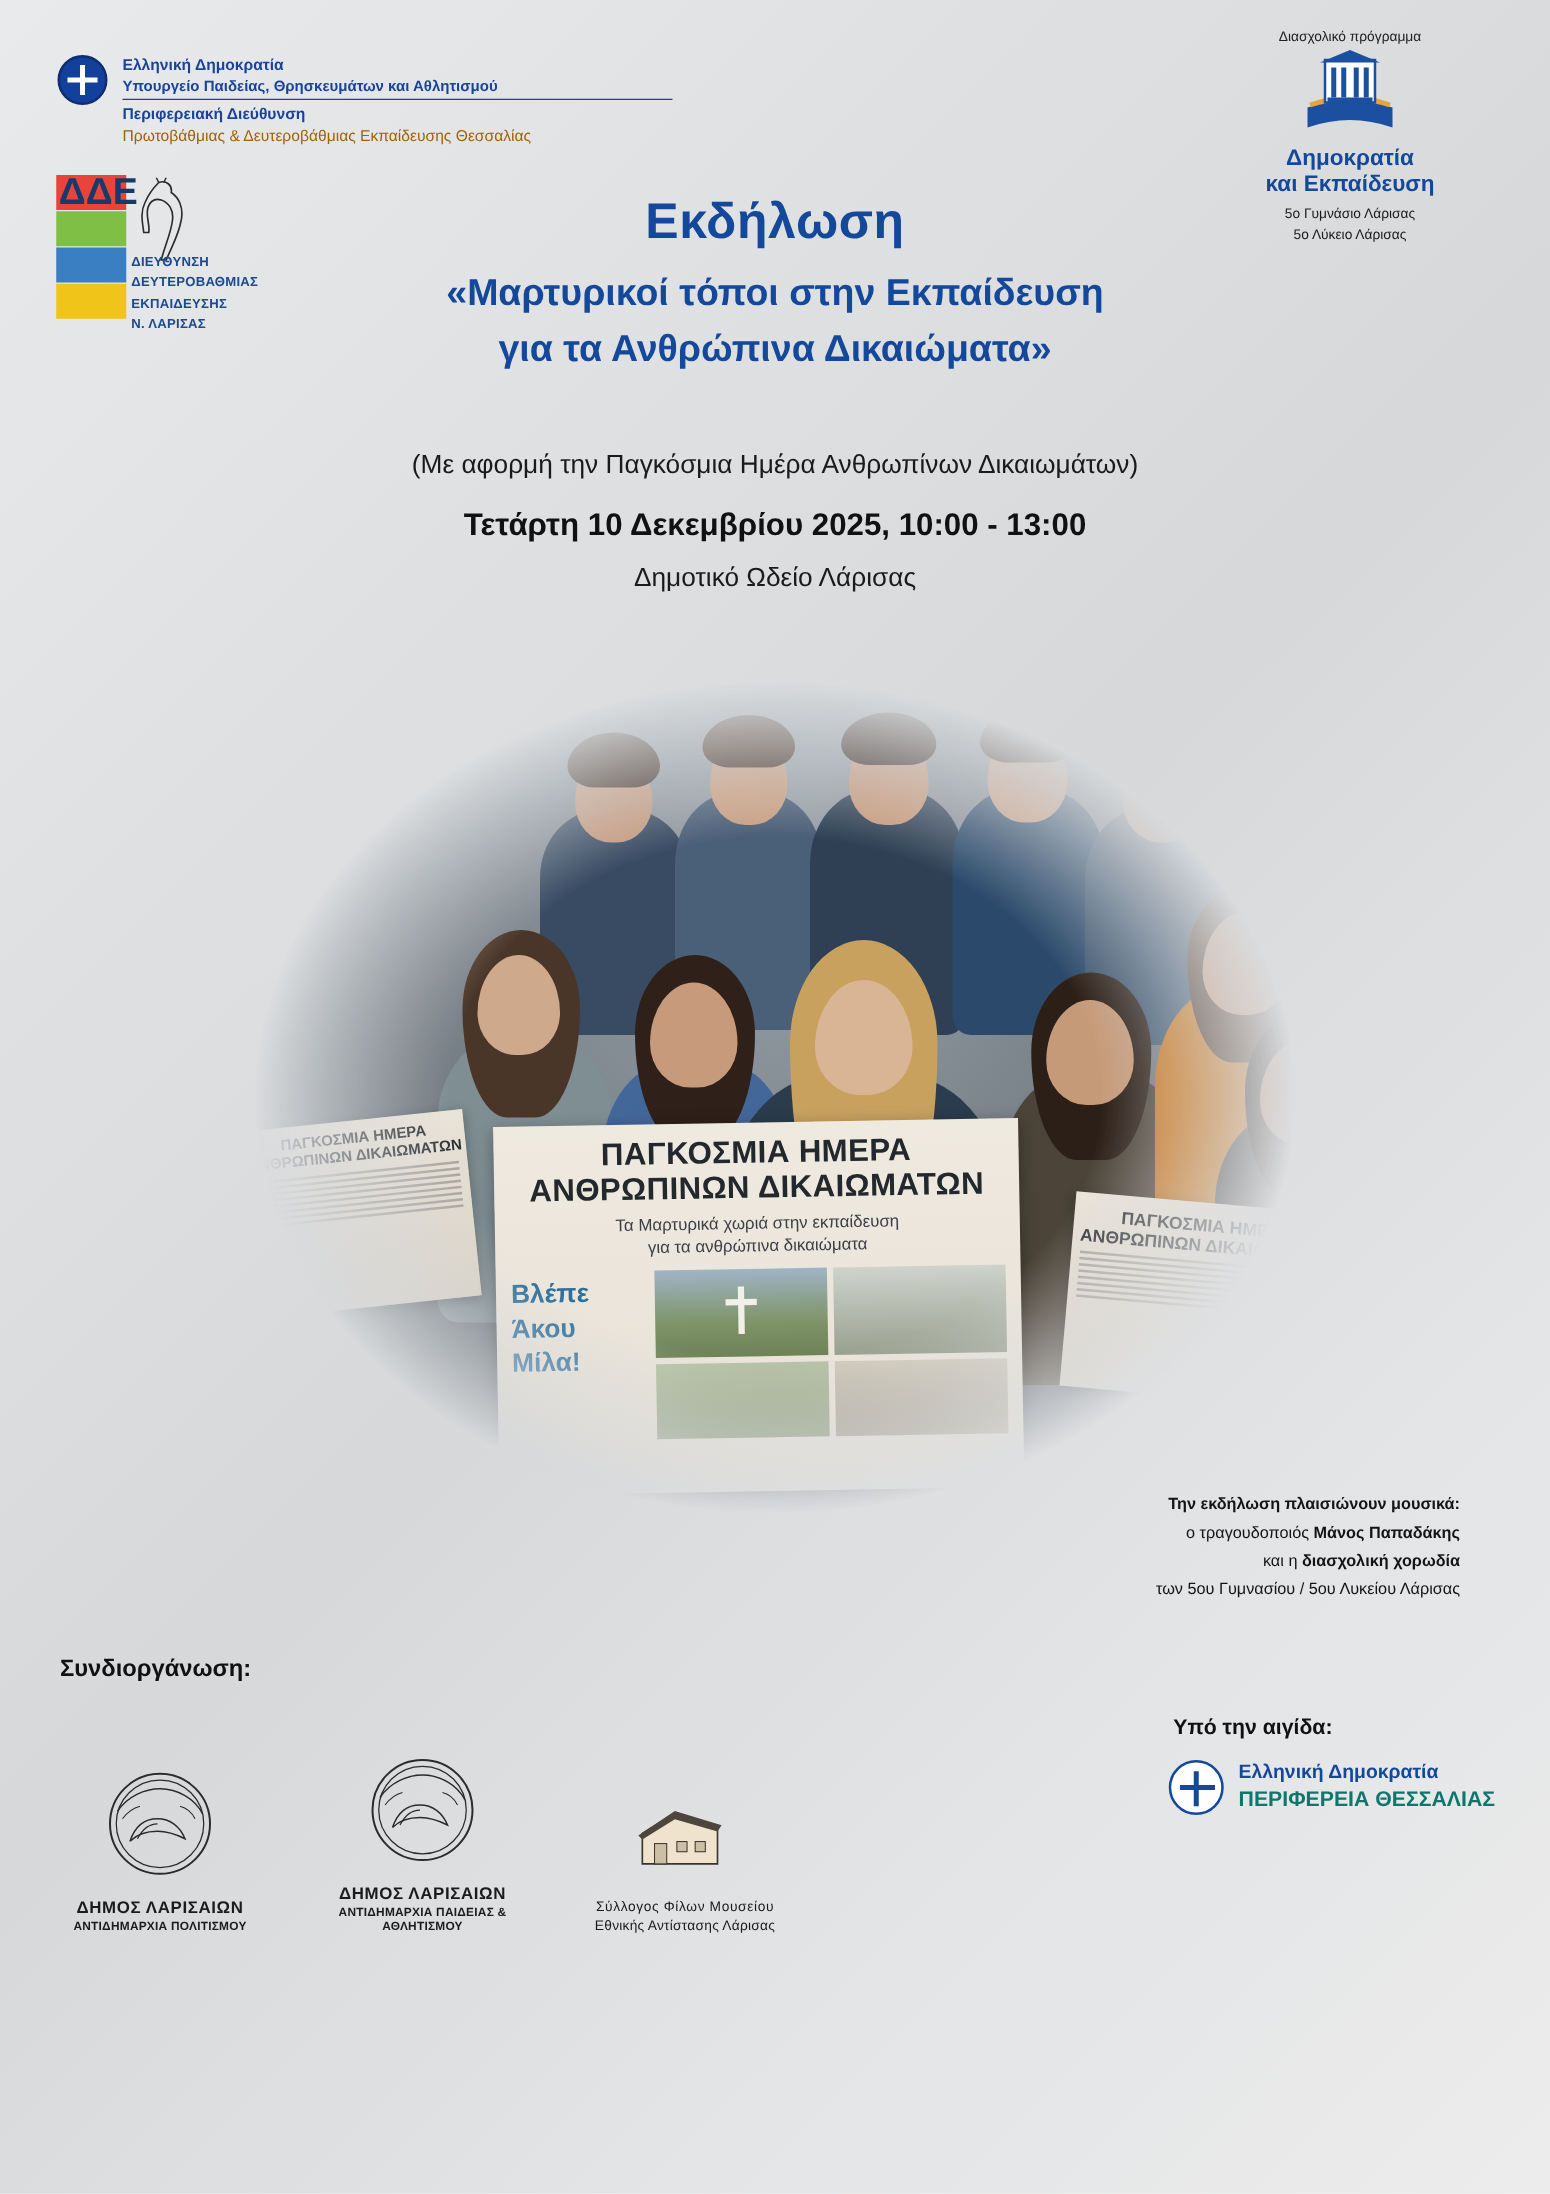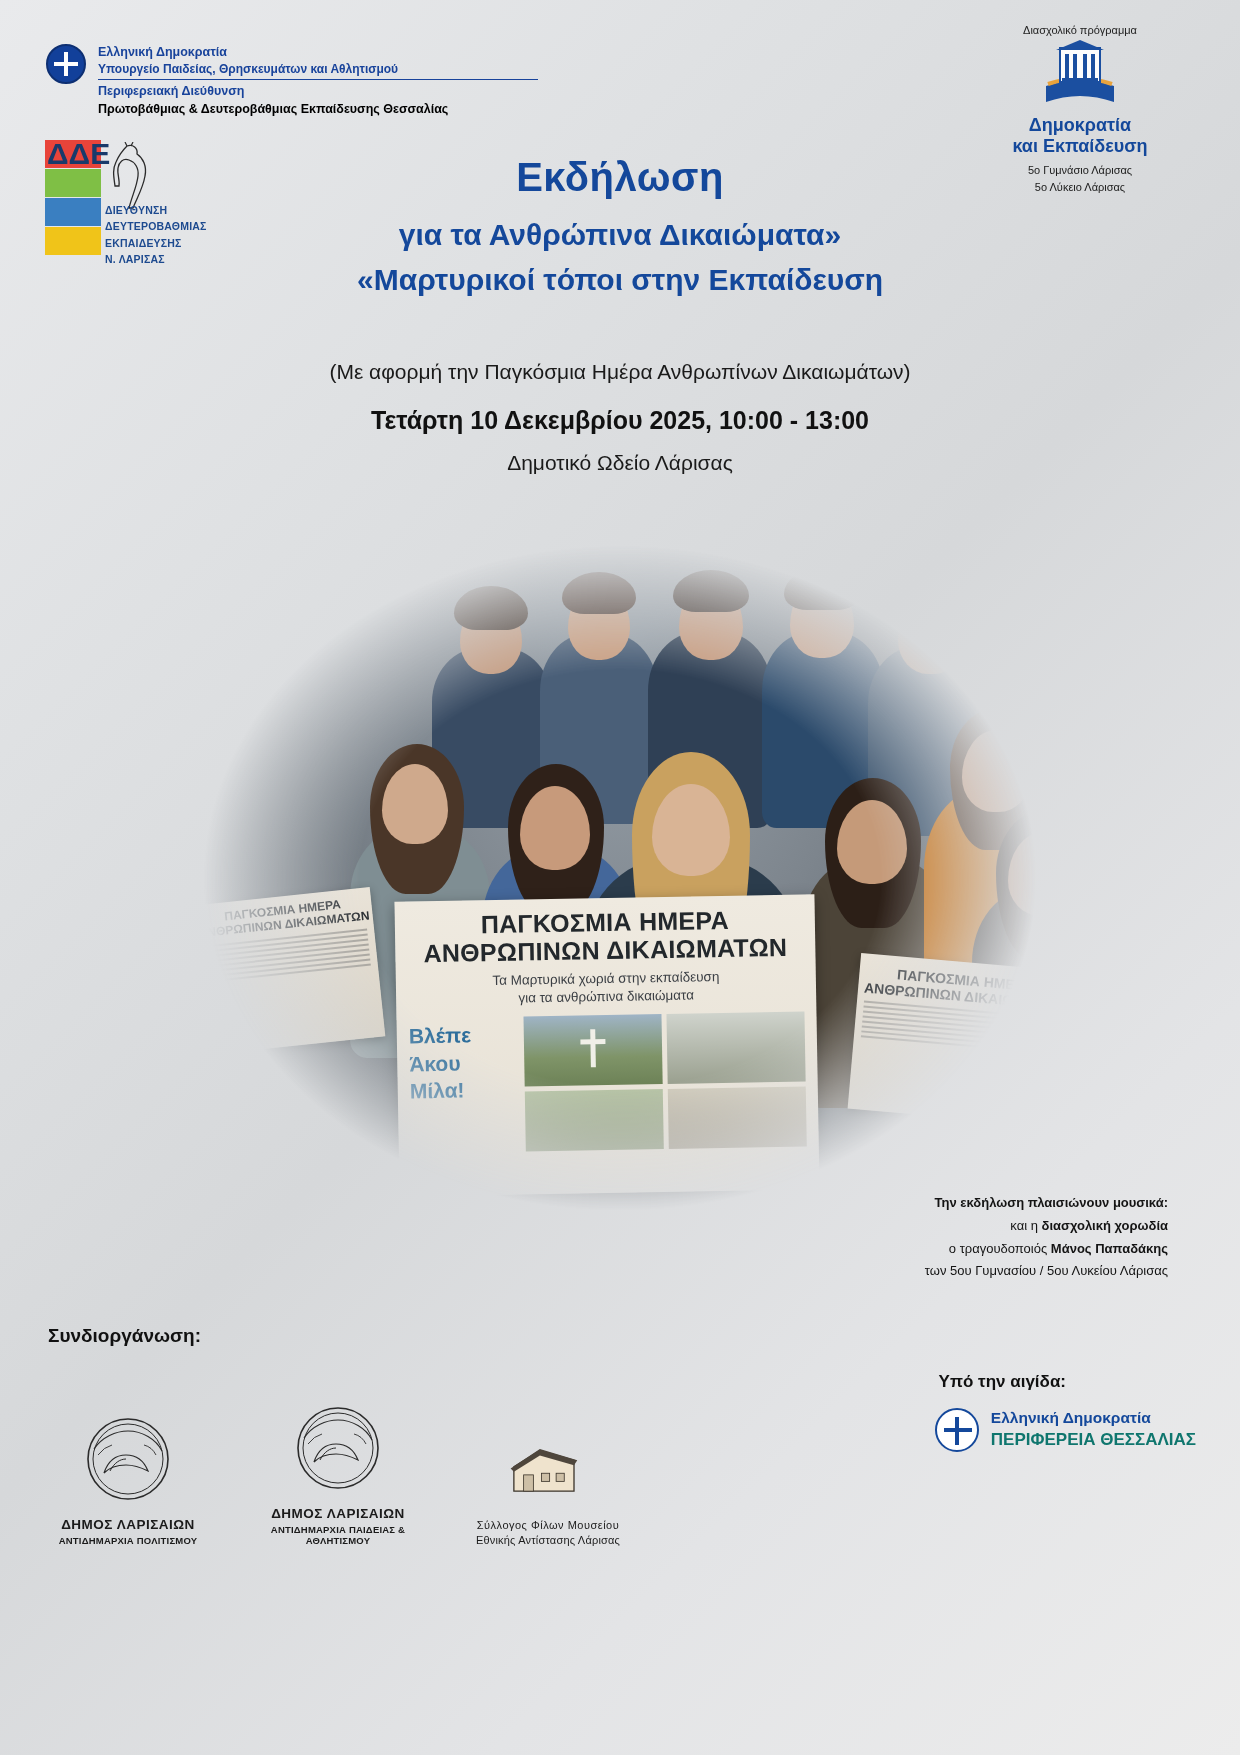--- a/index.html
+++ b/index.html
@@ -76,22 +76,22 @@
     margin: 2px 0 3px 0;
   }
   .ministry-text .l3 {
     font-size: 12.5px;
     font-weight: bold;
     color: #18439b;
     line-height: 1.4;
   }
   .ministry-text .l4 {
     font-size: 12.5px;
-    font-weight: bold;
-    color: #000000;
+    font-weight: normal;
+    color: #a16207;
     line-height: 1.4;
   }
 
   
   .dde-logo {
     position: absolute;
     left: 45px;
     top: 140px;
     width: 180px;
     height: 140px;
@@ -491,22 +491,22 @@
     <div class="program-sub">
       <div>5ο Γυμνάσιο Λάρισας</div>
       <div>5ο Λύκειο Λάρισας</div>
     </div>
   </div>
 </div>
 
 <div class="title-area">
   <div class="event-word">Εκδήλωση</div>
   <div class="event-title">
+    <div>«Μαρτυρικοί τόποι στην Εκπαίδευση</div>
     <div>για τα Ανθρώπινα Δικαιώματα»</div>
-    <div>«Μαρτυρικοί τόποι στην Εκπαίδευση</div>
   </div>
   <div class="occasion">(Με αφορμή την Παγκόσμια Ημέρα Ανθρωπίνων Δικαιωμάτων)</div>
   <div class="datetime">Τετάρτη 10 Δεκεμβρίου 2025, 10:00 - 13:00</div>
   <div class="venue">Δημοτικό Ωδείο Λάρισας</div>
 </div>
 
 <div class="photo-wrap">
   <div class="photo">
     <div class="photo-bg"></div>
     <div class="crowd">
@@ -624,24 +624,24 @@
           <div class="np-ph d"></div>
         </div>
       </div>
     </div>
   </div>
 </div>
 
 <div class="music-note">
   <div class="b">Την εκδήλωση πλαισιώνουν μουσικά:</div>
   <div>
+    <span>ο τραγουδοποιός </span><span class="b">Μάνος Παπαδάκης</span>
+  </div>
+  <div>
     <span>και η </span><span class="b">διασχολική χορωδία</span>
-  </div>
-  <div>
-    <span>ο τραγουδοποιός </span><span class="b">Μάνος Παπαδάκης</span>
   </div>
   <div>των 5ου Γυμνασίου / 5ου Λυκείου Λάρισας</div>
 </div>
 
 <div class="co-org-label">Συνδιοργάνωση:</div>
 <div class="aegis-label">Υπό την αιγίδα:</div>
 
 <div class="footer-logos">
 
   <div class="flogo">

